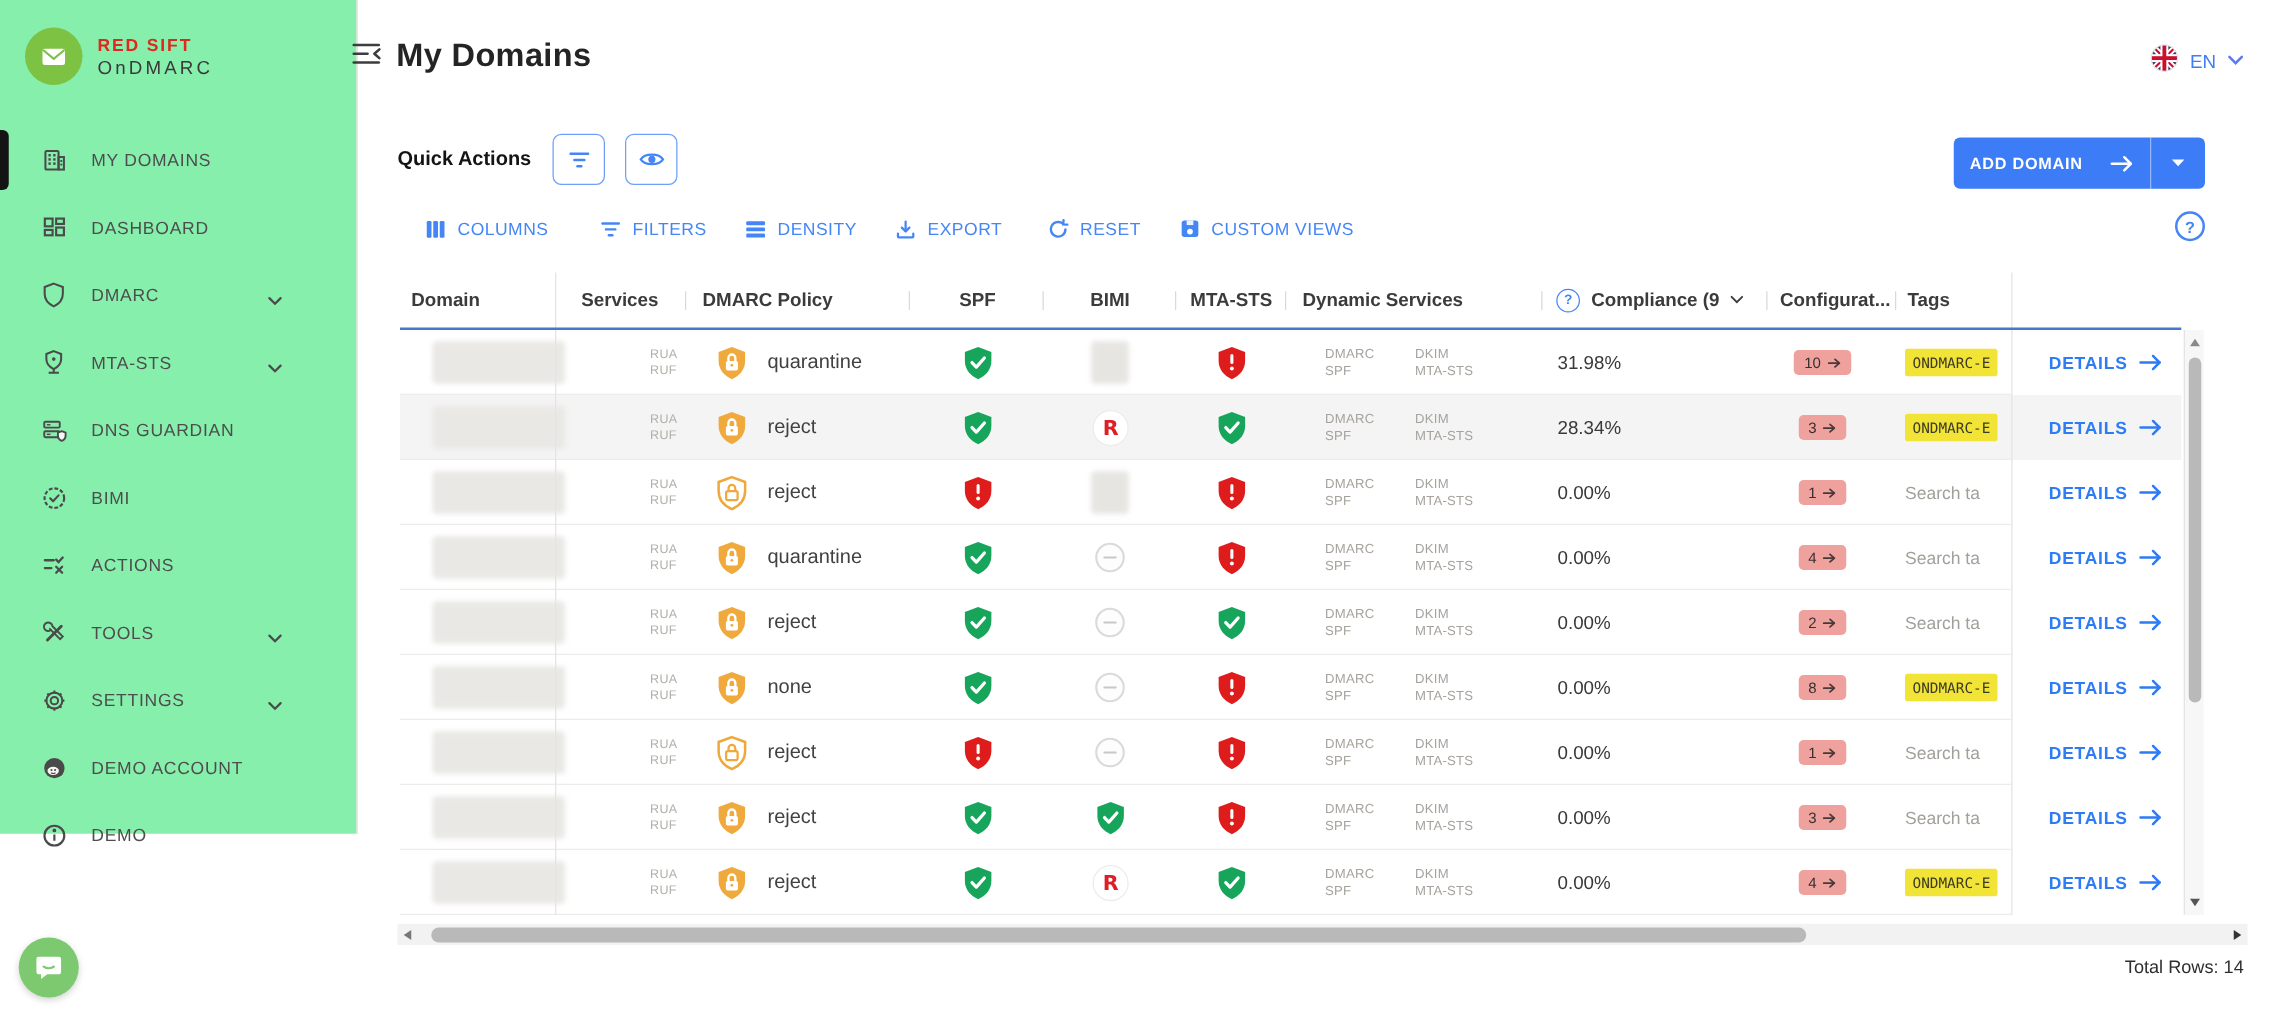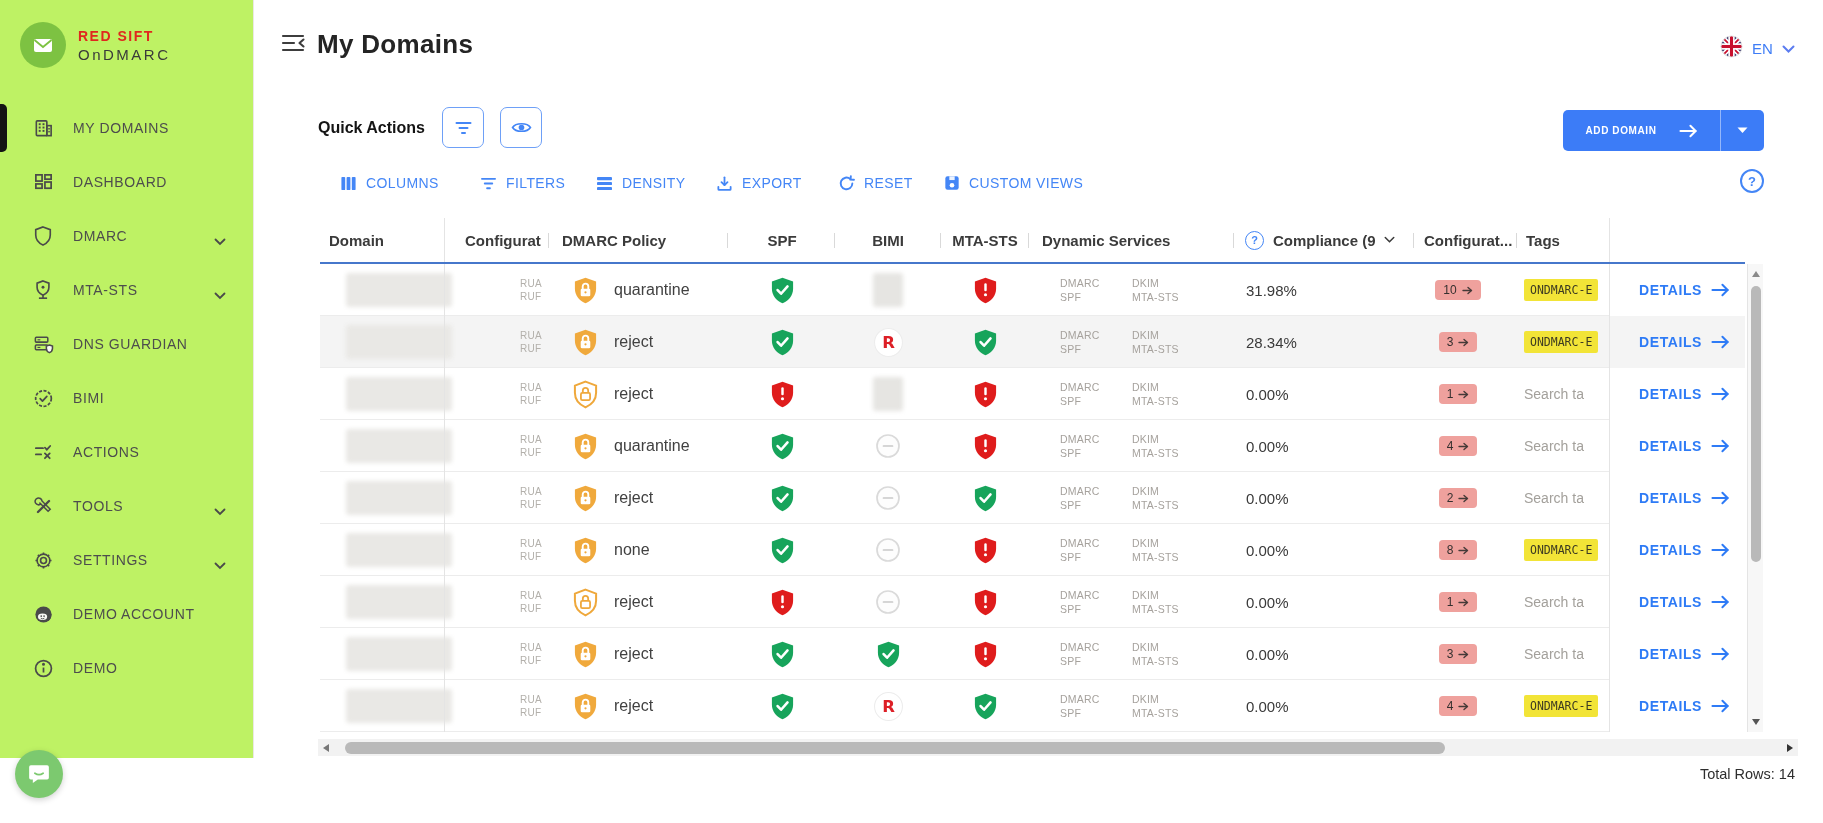--- a/index.html
+++ b/index.html
@@ -1,19 +1,19 @@
 <!DOCTYPE html>
 <html><head>
 <meta charset="utf-8">
 <style>
   html,body{margin:0;padding:0;background:#fff;font-family:"Liberation Sans",sans-serif;}
   #app{position:relative;width:1823px;height:823px;overflow:hidden;background:#ffffff;}
 
   
-  #sidebar{position:absolute;left:0;top:0;width:253px;height:758px;background:#bef264;border-right:1px solid #eae8e3;}
+  #sidebar{position:absolute;left:0;top:0;width:253px;height:667px;background:#86efac;border-right:1px solid #eae8e3;padding-left:32px;}
   .brand{position:absolute;left:20px;top:22px;display:flex;align-items:center;gap:12px;}
   .brand-logo{width:46px;height:46px;border-radius:50%;background:#7dc242;display:flex;align-items:center;justify-content:center;}
   .brand-red{color:#e0281e;font-size:14px;font-weight:bold;letter-spacing:1.5px;}
   .brand-dark{color:#3a3a3a;font-size:15px;letter-spacing:2.5px;margin-top:2px;}
   .nav-item{position:absolute;left:0;width:253px;height:44px;display:flex;align-items:center;padding-left:31px;box-sizing:border-box;cursor:pointer;}
   .nav-item .nav-ico{width:24px;height:24px;display:flex;align-items:center;justify-content:center;margin-right:18px;}
   .nav-item .nav-label{font-size:14px;color:#4d4d4d;letter-spacing:.6px;font-weight:500;white-space:nowrap;}
   .nav-item .nav-chev{position:absolute;right:27px;top:18px;}
   .nav-item.active::before{content:'';position:absolute;left:0;top:-2px;width:7px;height:48px;background:#141414;border-radius:0 5px 5px 0;}
   .chat-bubble{position:absolute;left:15px;top:750px;width:48px;height:48px;border-radius:50%;background:#7cc96f;display:flex;align-items:center;justify-content:center;box-shadow:0 2px 6px rgba(0,0,0,.18);cursor:pointer;}
@@ -22,21 +22,21 @@
   .collapse-btn{position:absolute;left:281px;top:33px;cursor:pointer;}
   #page-title{position:absolute;left:317px;top:29px;font-size:26px;font-weight:bold;color:#242424;letter-spacing:.3px;}
   .lang{position:absolute;left:1720px;top:35px;display:flex;align-items:center;gap:9px;cursor:pointer;}
   .lang-label{color:#3f7df6;font-size:15px;font-weight:500;}
 
   
   #qa-label{position:absolute;left:318px;top:119px;font-size:16px;font-weight:bold;color:#141414;}
   .qa-btn{position:absolute;top:107px;width:42px;height:41px;border:1.4px solid #6ea0f7;border-radius:7px;background:#fff;display:flex;align-items:center;justify-content:center;cursor:pointer;box-sizing:border-box;}
   #qa-filter{left:442px;} #qa-eye{left:500px;}
   #add-domain{position:absolute;left:1563px;top:110px;width:201px;height:41px;background:#3c7cf7;border-radius:5px;display:flex;align-items:center;color:#fff;cursor:pointer;}
-  #add-domain .main{flex:1;display:flex;align-items:center;justify-content:center;gap:22px;font-size:10px;font-weight:bold;letter-spacing:.6px;}
+  #add-domain .main{flex:1;display:flex;align-items:center;justify-content:center;gap:22px;font-size:13px;font-weight:bold;letter-spacing:.6px;}
   #add-domain .sep{width:1px;height:41px;background:rgba(255,255,255,.45);}
   #add-domain .caret{width:43px;display:flex;align-items:center;justify-content:center;}
 
   
   .tb-btn{position:absolute;top:168px;height:30px;display:flex;align-items:center;gap:9px;color:#4486f6;font-size:14px;font-weight:500;letter-spacing:.4px;cursor:pointer;white-space:nowrap;}
   .search-wrap{position:absolute;left:1372px;top:164px;width:361px;height:32px;border-bottom:1px solid #d8d8d8;display:flex;align-items:center;gap:9px;}
   .search-wrap input{border:none;outline:none;background:transparent;font-size:16px;color:#555;width:300px;font-family:"Liberation Sans",sans-serif;}
   .search-wrap input::placeholder{color:#bdbdbd;}
   .help-circle{position:absolute;left:1740px;top:169px;width:20px;height:20px;border:2px solid #4486f6;border-radius:50%;color:#4486f6;font-size:13px;font-weight:bold;display:flex;align-items:center;justify-content:center;cursor:pointer;}
 
@@ -372,21 +372,21 @@
           </svg>
         </span>
         <span>CUSTOM VIEWS</span>
       </div>
     </div>
 
   <div class="help-circle">?</div>
 
   <div id="table">
     <div class="th" style="left:9px">Domain</div>
-    <div class="th" style="left:145px">Configurat</div>
+    <div class="th" style="left:145px">Services</div>
     <div class="th" style="left:242px">DMARC Policy</div>
     <div class="th" style="left:430px;width:64px;justify-content:center">SPF</div>
     <div class="th" style="left:536px;width:64px;justify-content:center">BIMI</div>
     <div class="th" style="left:628px;width:74px;justify-content:center">MTA-STS</div>
     <div class="th" style="left:722px">Dynamic Services</div>
     <div class="th" style="left:925px;font-weight:bold">
       <span class="comp-q">?</span>
       <span>Compliance (9</span>
       <span style="margin-left:8px;display:inline-flex">
         <svg width="11" height="8" viewBox="0 0 13 9" fill="none" stroke="#3b3b3b" stroke-width="1.8" stroke-linecap="round">

